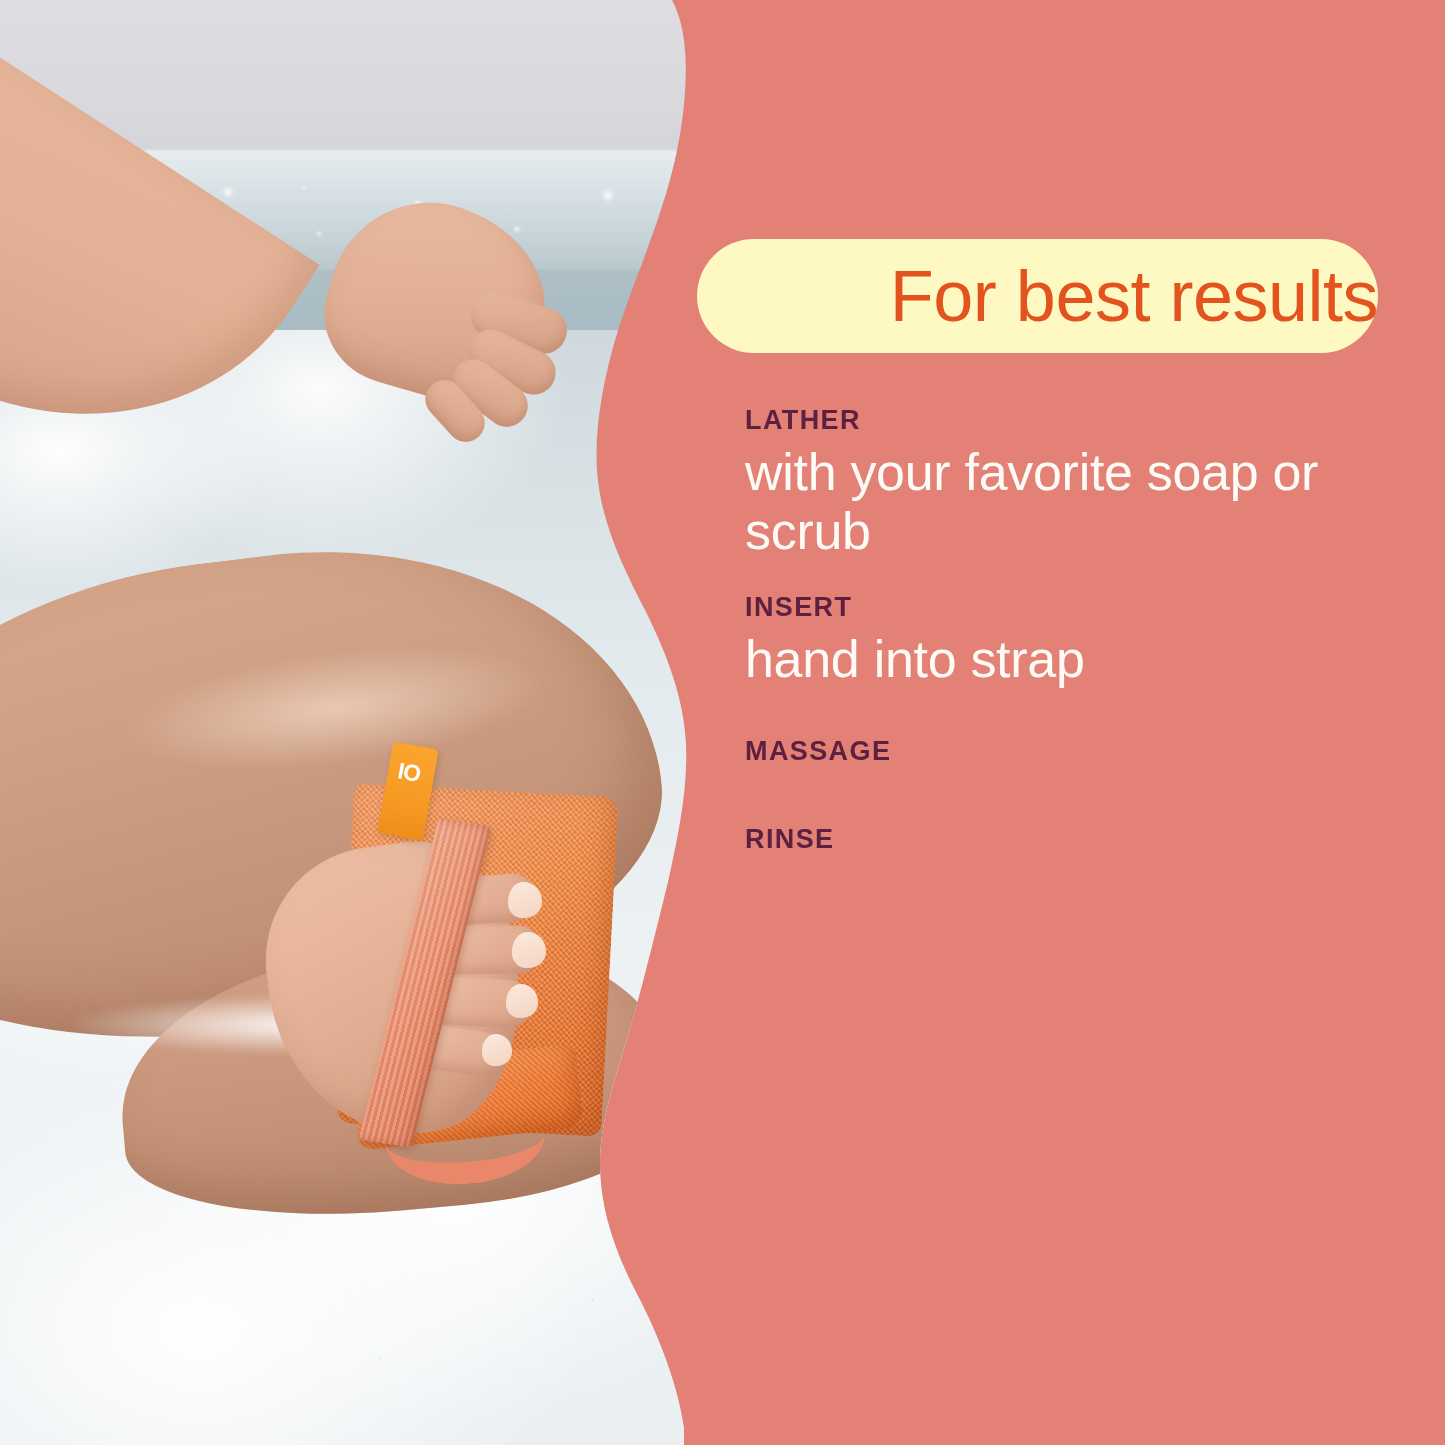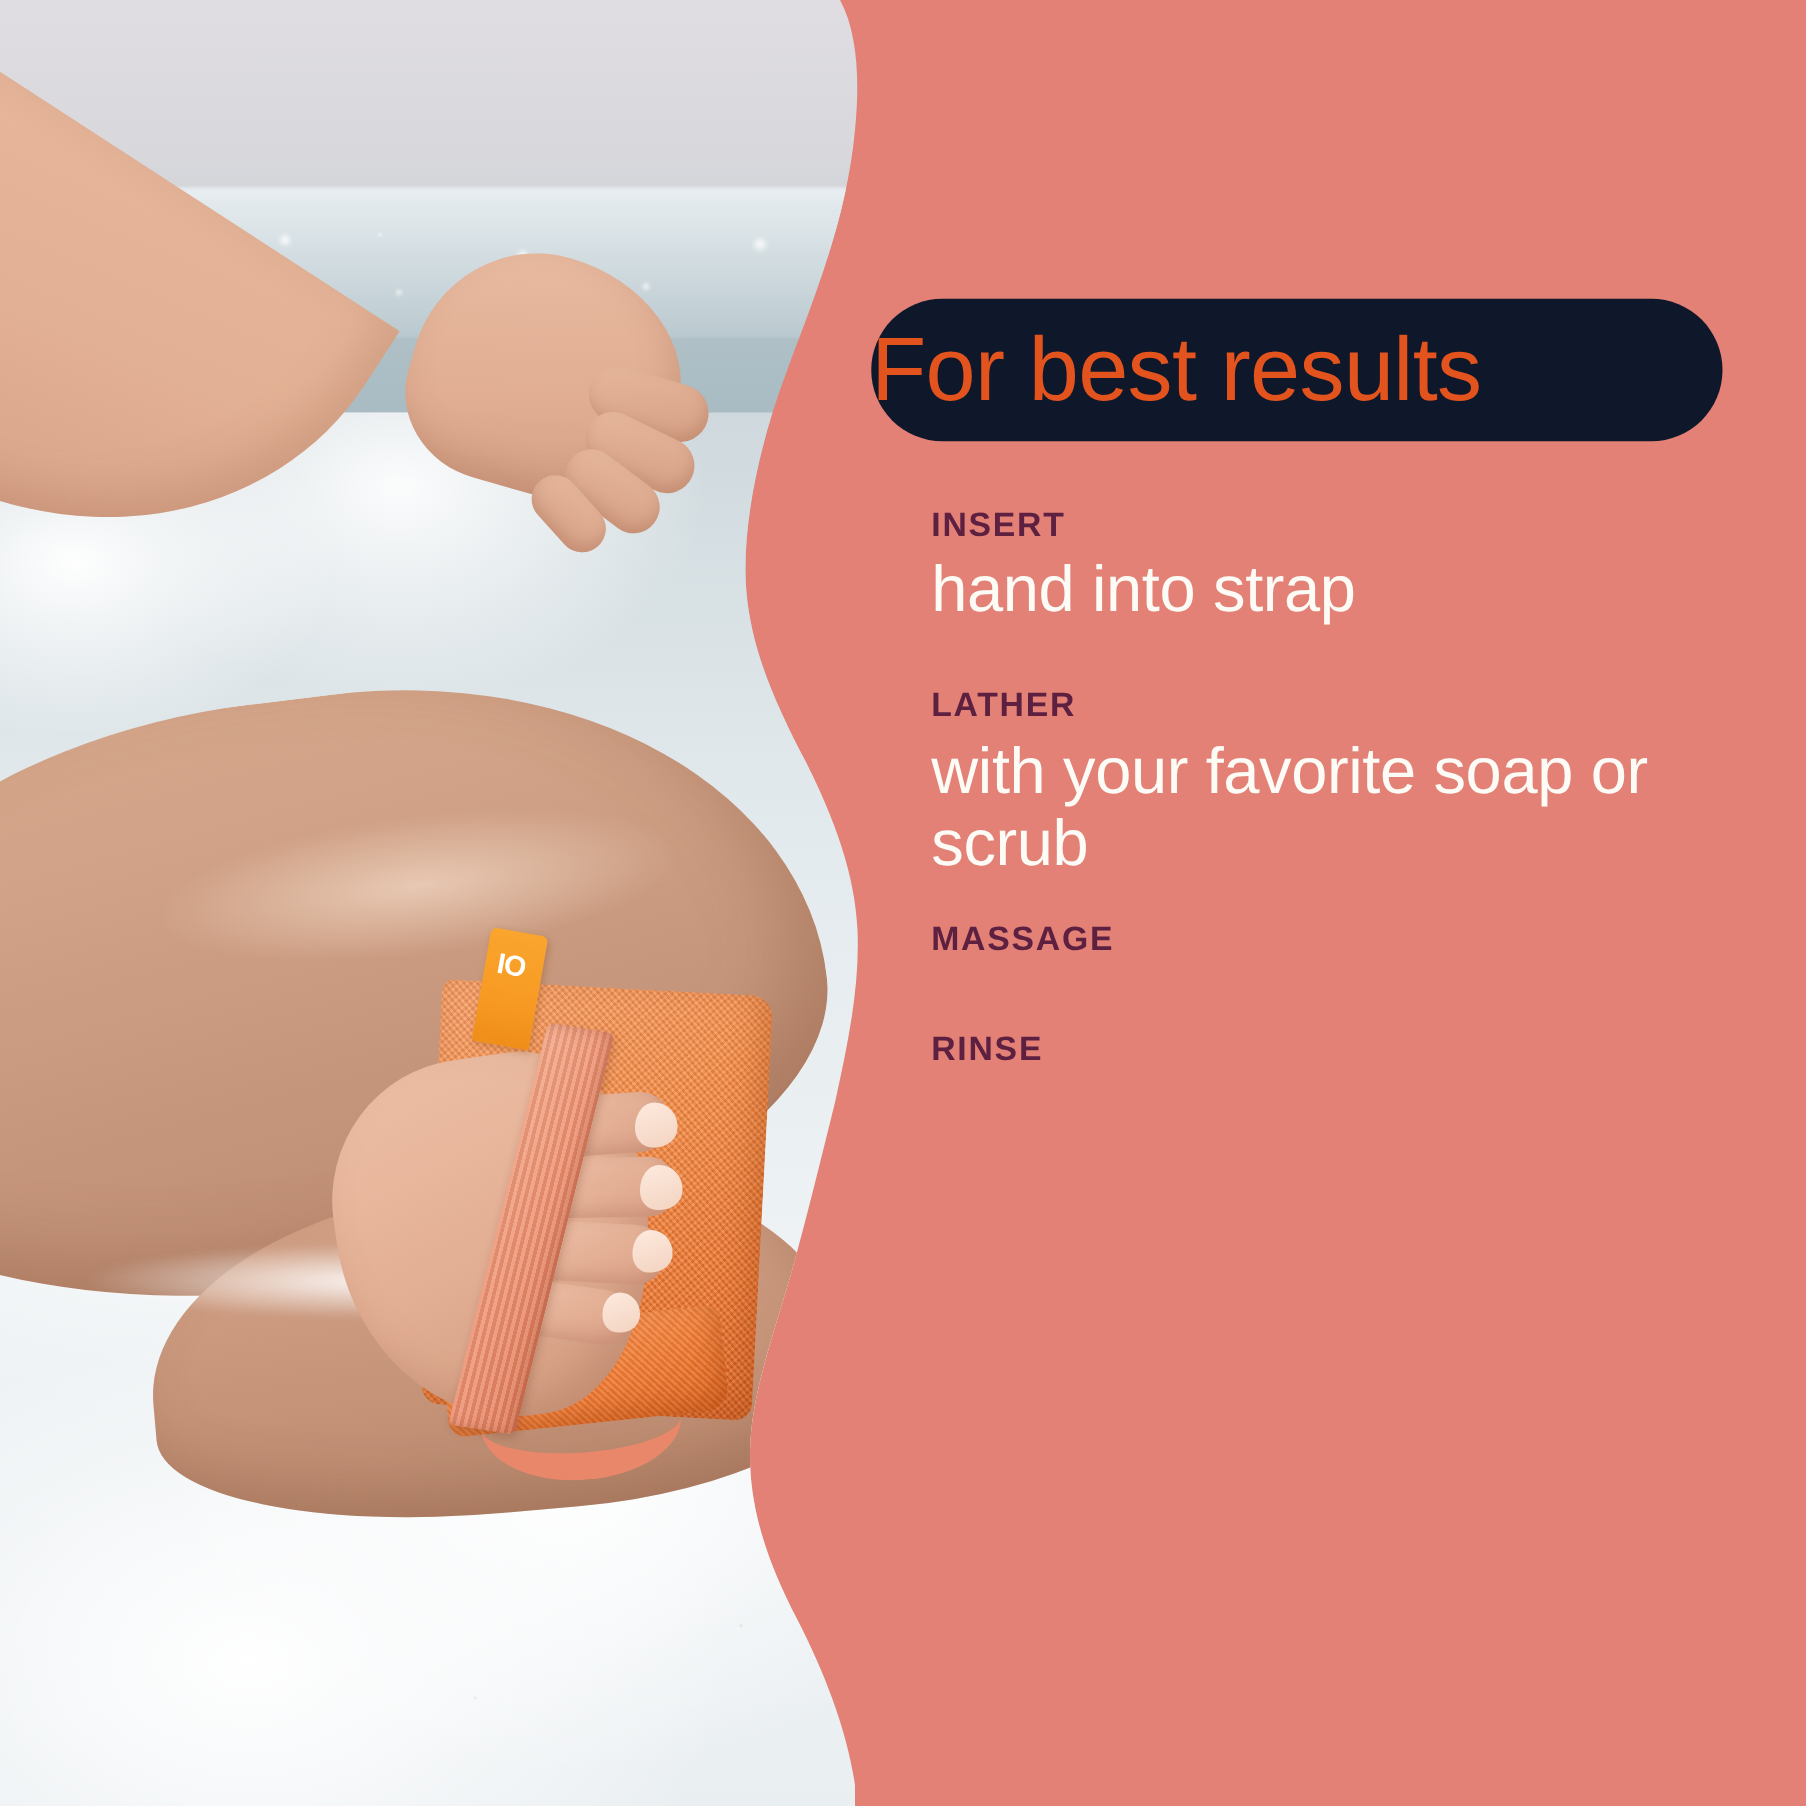--- a/index.html
+++ b/index.html
@@ -247,25 +247,25 @@
     pointer-events: none;
   }
   #content-inner { position: absolute; left: 0; top: 0; width: 1445px; height: 1445px; pointer-events: auto; }
 
   .headline-pill {
     position: absolute;
     left: 697px;
     top: 239px;
     width: 681px;
     height: 114px;
-    background: #0f172a;
+    background: #fef9c3;
     border-radius: 60px;
     display: flex;
     align-items: center;
-    justify-content: flex-start;
+    justify-content: flex-end;
   }
   .headline-text {
     color: #E3531D;
     font-size: 72px;
     font-weight: 400;
     letter-spacing: -0.5px;
     line-height: 1;
     white-space: nowrap;
   }
 
@@ -341,30 +341,30 @@
 
   <div id="content-panel">
     <div id="content-inner">
 
       <div class="headline-pill">
         <span class="headline-text">For best results</span>
       </div>
 
       <div class="steps">
 
+        <div class="step s-lather">
+          <div class="step-label">LATHER</div>
+          <div class="step-text">with your favorite soap or scrub</div>
+        </div>
+
         <div class="step s-insert">
           <div class="step-label">INSERT</div>
           <div class="step-text">hand into strap</div>
         </div>
 
-        <div class="step s-lather">
-          <div class="step-label">LATHER</div>
-          <div class="step-text">with your favorite soap or scrub</div>
-        </div>
-
         <div class="step s-massage">
           <div class="step-label">MASSAGE</div>
         </div>
 
         <div class="step s-rinse">
           <div class="step-label">RINSE</div>
         </div>
 
 
       </div>

